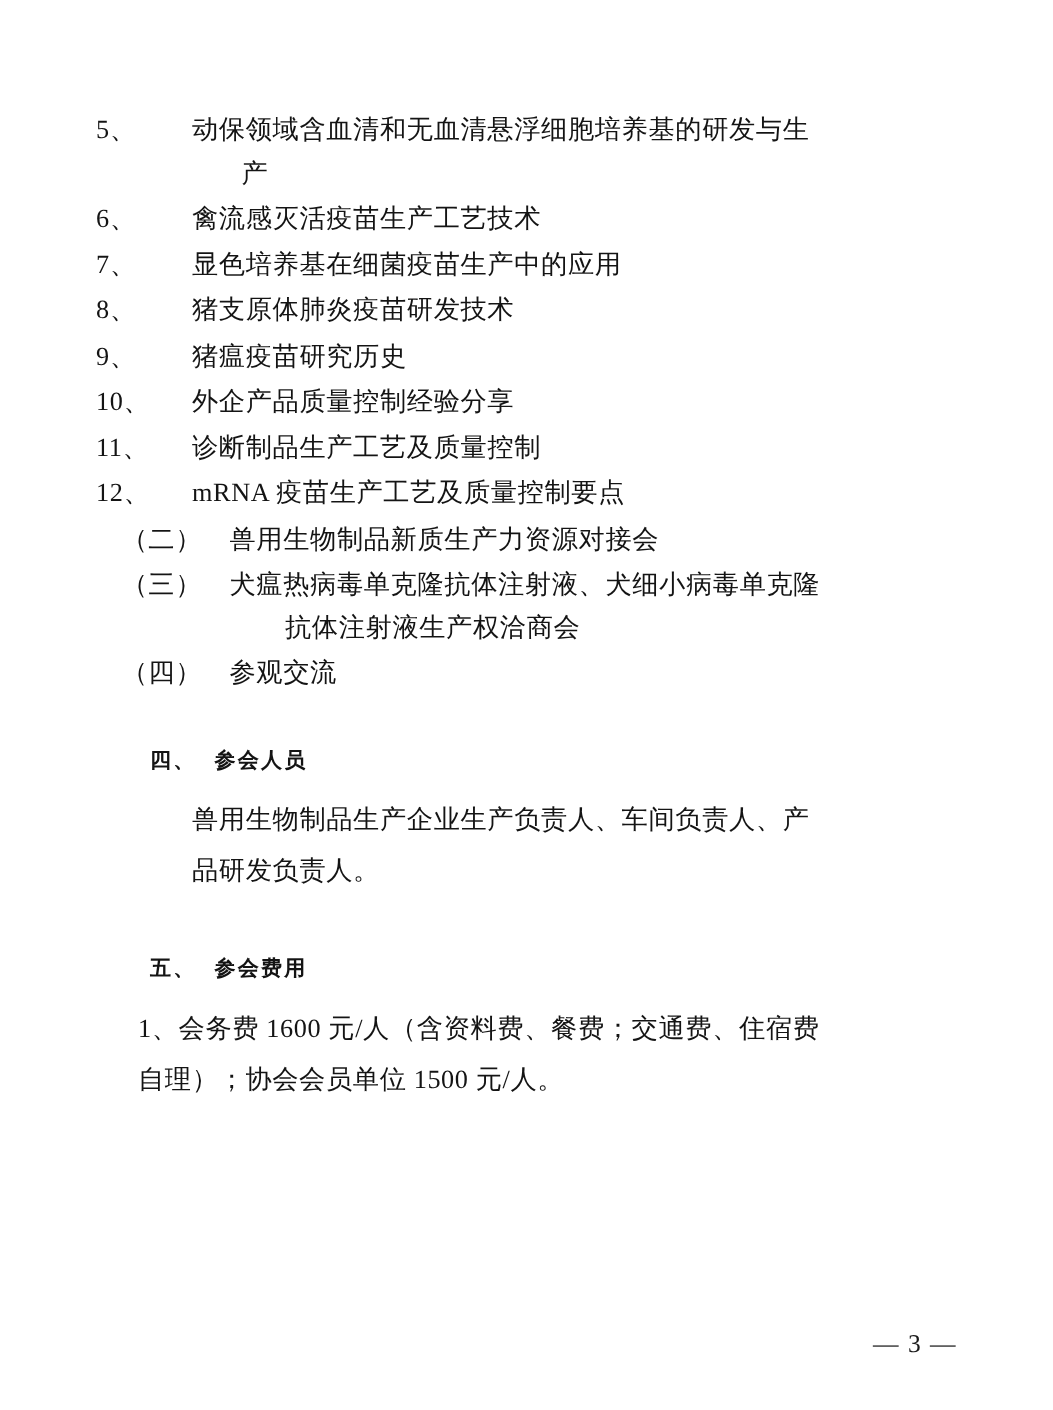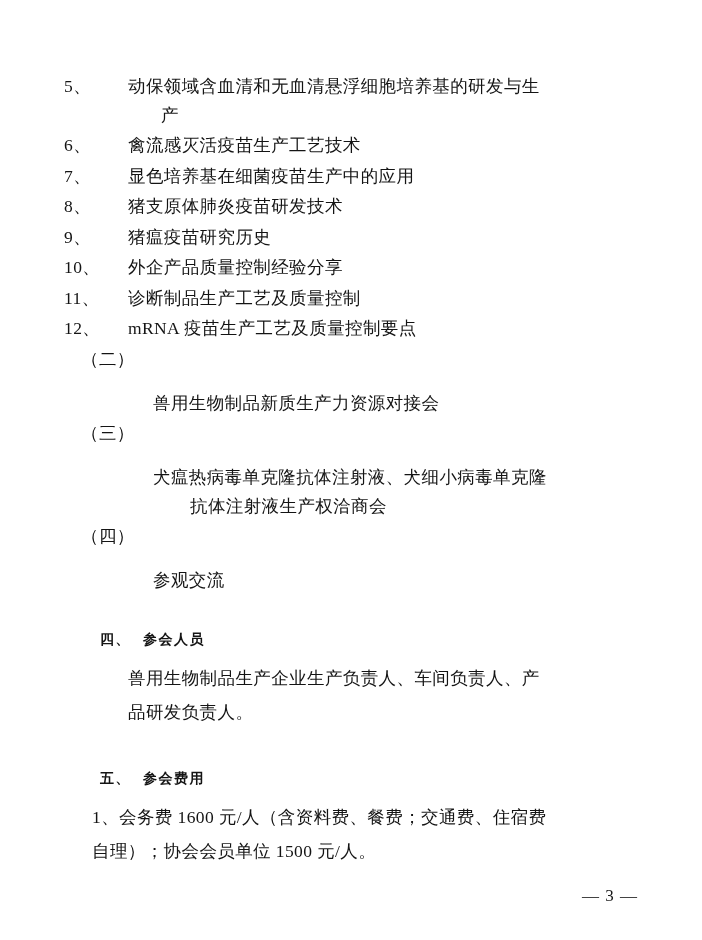--- a/index.html
+++ b/index.html
@@ -60,21 +60,20 @@
     padding-left: 17px;
     letter-spacing: 0.4px;
   }
   .sub .num {
     flex: 0 0 auto;
     width: 72px;
     white-space: nowrap;
   }
   .sub .txt {
     flex: 1 1 auto;
-    margin-top: 44px;
   }
   .sub .txt .cont {
     display: block;
     padding-left: 37px;
     margin-top: 11px;
   }
   
   .heading {
     font-weight: bold;
     letter-spacing: 1.5px;

